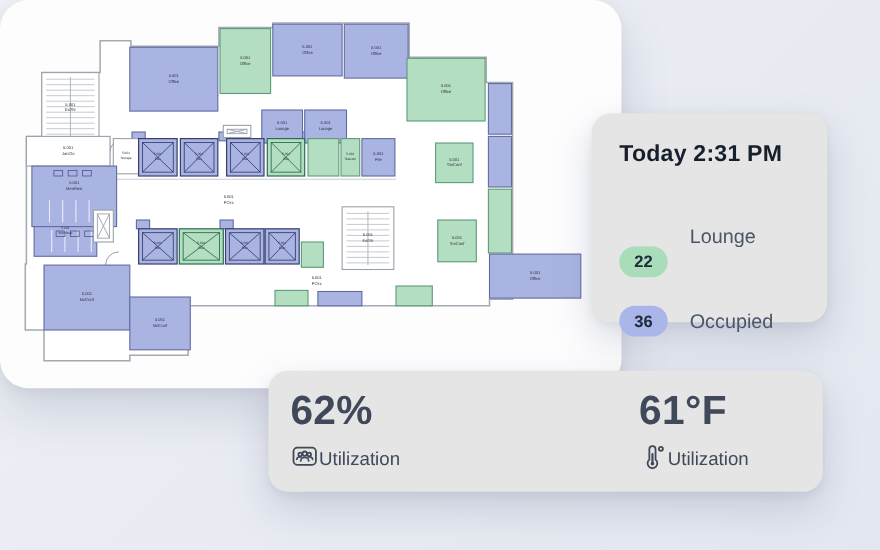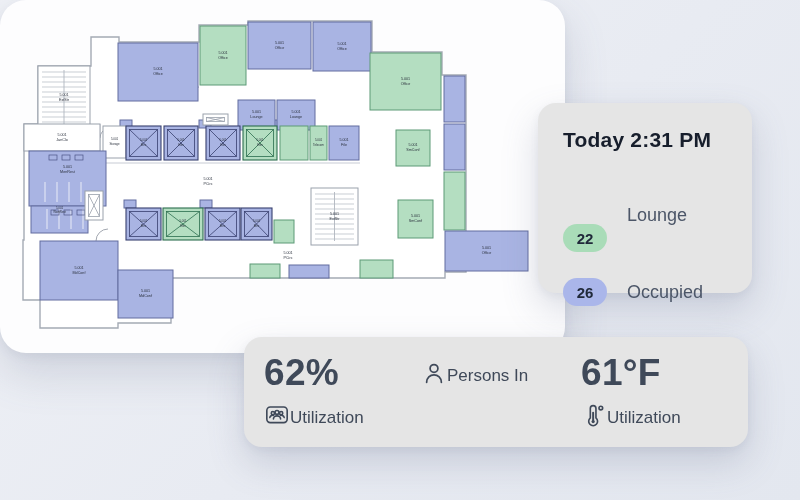--- a/index.html
+++ b/index.html
@@ -310,21 +310,21 @@
 
 <div class="card status-card">
   <div class="status-title">Today 2:31 PM</div>
 
   <div class="status-row">
     <div class="pill" style="background: rgb(169, 220, 184); margin-top: 46px;">22</div>
     <div class="status-row-label">Lounge</div>
   </div>
 
   <div class="status-row">
-    <div class="pill" style="background: rgb(170, 182, 234);">26</div>
+    <div class="pill" style="background: rgb(170, 182, 234);">36</div>
     <div class="status-row-label">Occupied</div>
   </div>
 </div>
 
 <div class="card metrics-card">
 
   <div class="metric">
     <div class="metric-value">62%</div>
     <div class="metric-label">
       <span>
@@ -336,29 +336,20 @@
           <path d="M8.7 15.6 a3.3,2.8 0 0 1 6.6,0"></path>
           <path d="M5.4 14.3 a2.6,2.2 0 0 1 3.4,-1.9"></path>
           <path d="M18.6 14.3 a2.6,2.2 0 0 0 -3.4,-1.9"></path>
         </svg>
       </span>
       <span>Utilization</span>
     </div>
   </div>
 
   <div class="metric">
-    <div class="metric-label">
-      <span>
-        <svg width="26" height="26" viewBox="0 0 24 24" fill="none" stroke="#3f4959" stroke-width="1.6" stroke-linecap="round">
-          <circle cx="12" cy="7.8" r="3.6"></circle>
-          <path d="M5.2 20.6 c0,-4.3 3.2,-6.9 6.8,-6.9 s6.8,2.6 6.8,6.9"></path>
-        </svg>
-      </span>
-      <span>Persons In</span>
-    </div>
   </div>
 
   <div class="metric">
     <div class="metric-value">61°F</div>
     <div class="metric-label">
       <span>
         <svg width="26" height="26" viewBox="0 0 24 24" fill="none" stroke="#3f4959" stroke-width="1.5" stroke-linecap="round">
           <path d="M8.6 14.6 V5.9 a2.6,2.6 0 0 1 5.2,0 V14.6 a4.1,4.1 0 1 1 -5.2,0 Z"></path>
           <line x1="11.2" y1="10" x2="11.2" y2="17" stroke-width="1.8"></line>
           <circle cx="11.2" cy="18" r="1.5" fill="#3f4959" stroke="none"></circle>

